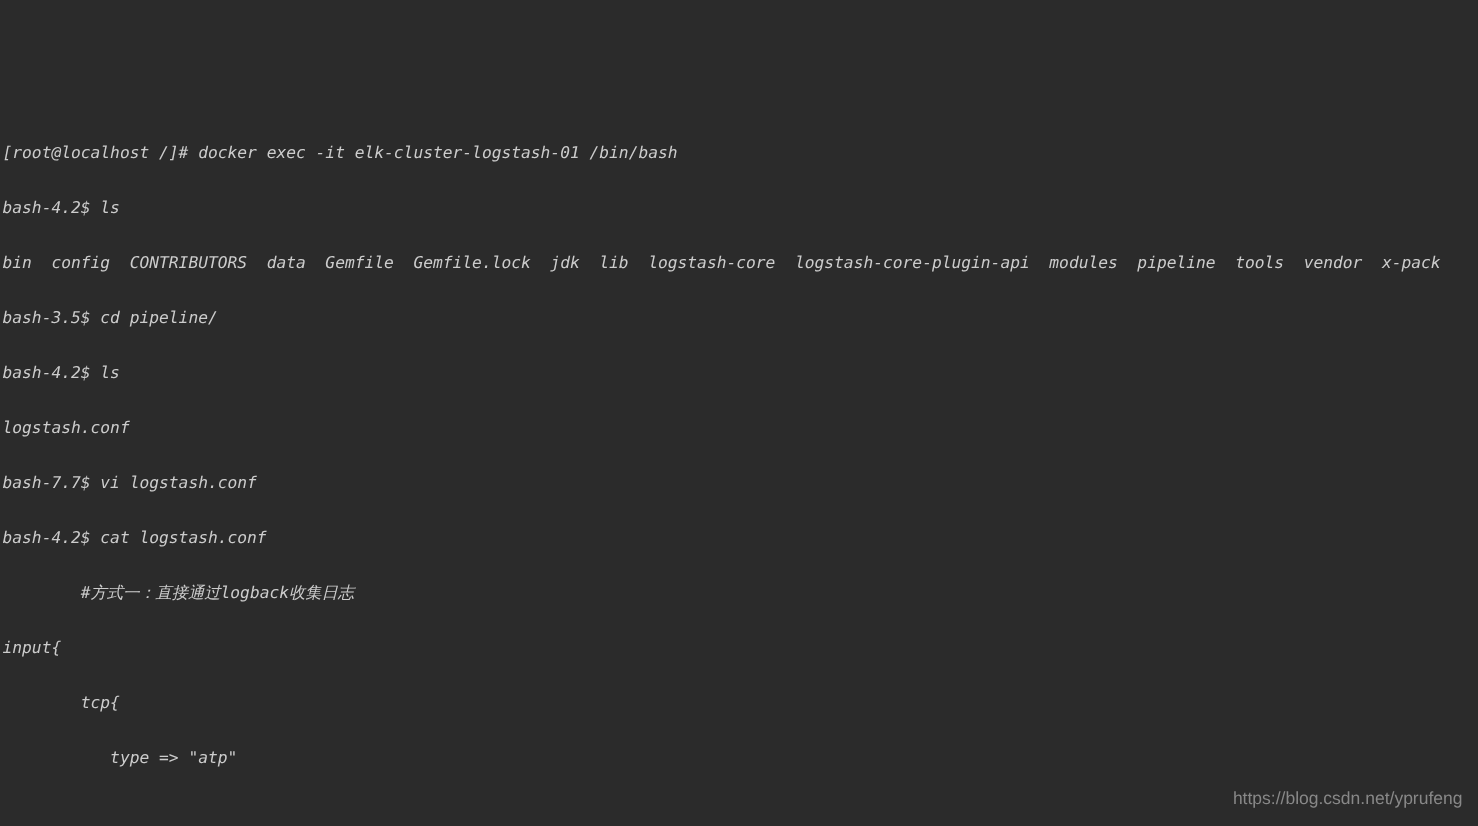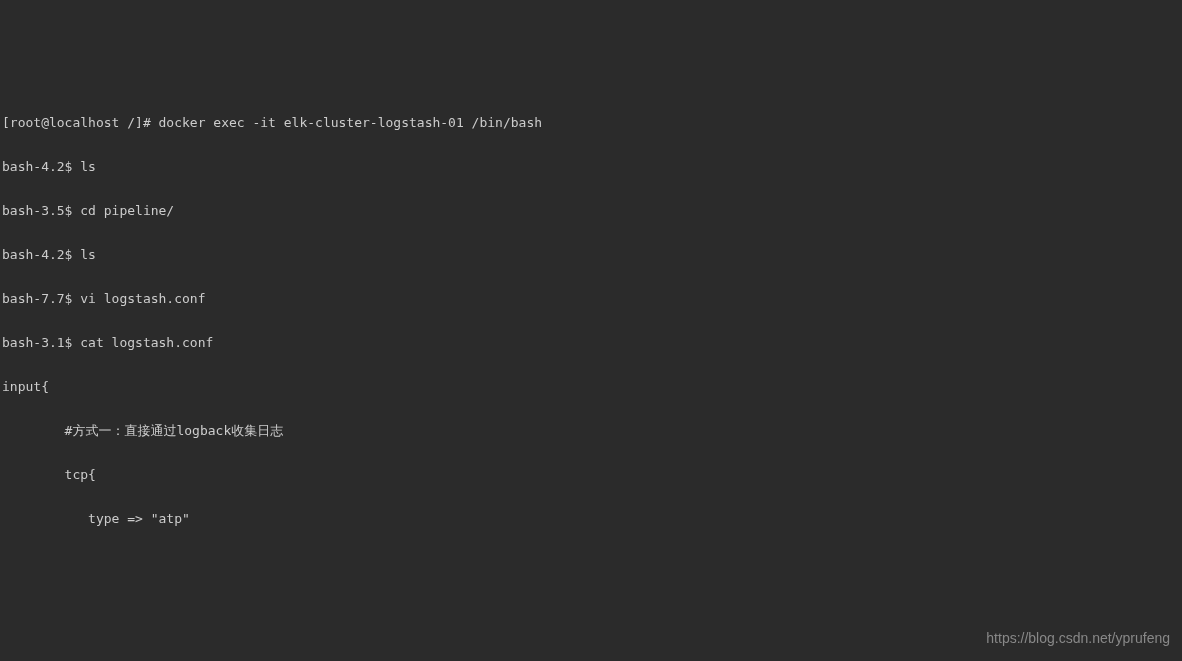--- a/index.html
+++ b/index.html
@@ -18,45 +18,48 @@
       overflow-x: auto;
       width: 1182px;
       height: 661px;
       position: relative;
     }
     .terminal {
       white-space: pre;
     }
     .line {
       white-space: pre;
+      font-style: italic;
     }
     .watermark {
       position: absolute;
       bottom: 12px;
       right: 12px;
       color: #888888;
       font-size: 14px;
       font-family: Arial, sans-serif;
       margin-top: 29px;
     }
   </style>
 </head>
 <body>
 
 
 
 <div class="terminal">
 <div class="line">[root@localhost /]# docker exec -it elk-cluster-logstash-01 /bin/bash</div>
 <div class="line">bash-4.2$ ls</div>
+<div class="line">bin  config  CONTRIBUTORS  data  Gemfile  Gemfile.lock  jdk  lib  logstash-core  logstash-core-plugin-api  modules  pipeline  tools  vendor  x-pack</div>
 <div class="line">bash-3.5$ cd pipeline/</div>
 <div class="line">bash-4.2$ ls</div>
+<div class="line">logstash.conf</div>
 <div class="line">bash-7.7$ vi logstash.conf</div>
-<div class="line">bash-3.1$ cat logstash.conf</div>
+<div class="line">bash-4.2$ cat logstash.conf</div>
+<div class="line">        #方式一：直接通过logback收集日志</div>
 <div class="line">input{</div>
-<div class="line">        #方式一：直接通过logback收集日志</div>
 <div class="line">        tcp{</div>
 <div class="line">           type =&gt; "atp"</div>
 
 
 
 
 <div class="line"></div>
 
 
 

